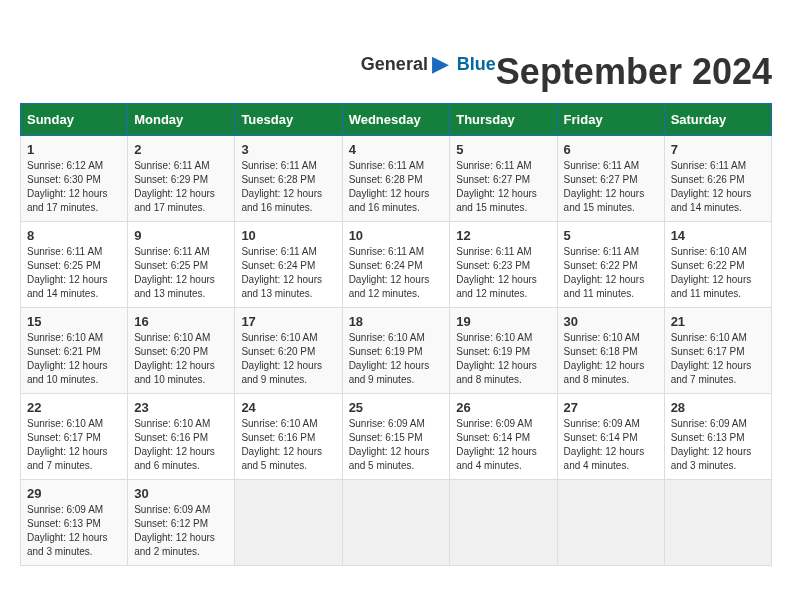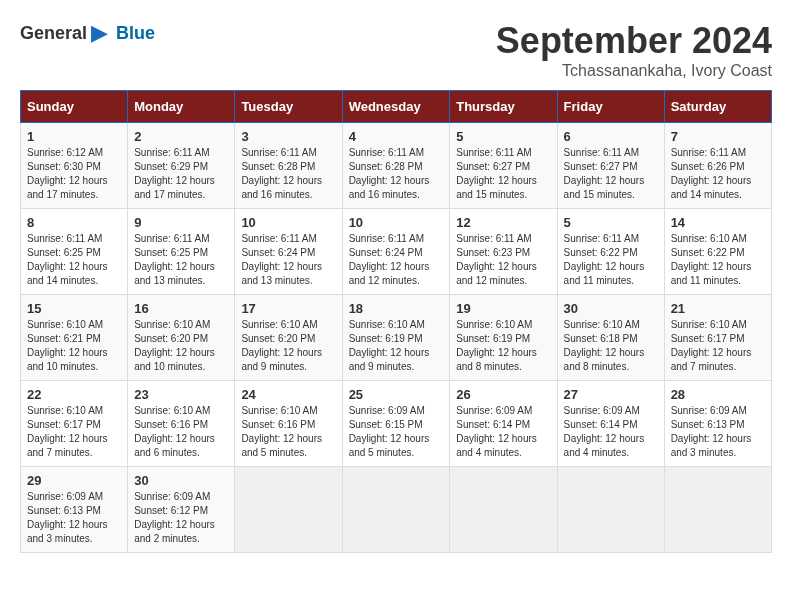--- a/index.html
+++ b/index.html
@@ -6,22 +6,23 @@
     body {
       font-family: Arial, sans-serif;
       background: #fff;
       width: 792px;
       min-height: 612px;
       padding: 20px;
     }
     .header-section {
       display: flex;
       align-items: flex-start;
-      justify-content: space-between;
+      justify-content: flex-end;
       margin-bottom: 10px;
+      margin-top: 31px;
     }
     .logo {
       display: flex;
       align-items: center;
       gap: 4px;
     }
     .logo-text-general {
       font-size: 18px;
       font-weight: bold;
       color: #333;
@@ -46,21 +47,21 @@
     .calendar-subtitle {
       font-size: 16px;
       color: #555;
     }
     table {
       width: 100%;
       border-collapse: collapse;
       font-size: 11px;
     }
     thead tr {
-      background-color: #7f1d1d;
+      background-color: #15803d;
       color: #fff;
     }
     thead th {
       padding: 8px 6px;
       text-align: left;
       font-size: 13px;
       font-weight: bold;
       border: 1px solid #1a6bbf;
     }
     tbody tr {
@@ -100,21 +101,20 @@
 
 <div class="header-section">
   <div class="logo">
     <span class="logo-text-general">General</span>
     <span class="logo-icon">▶</span>
       <br>
     <span class="logo-text-blue">Blue</span>
   </div>
   <div class="title-section">
     <div class="calendar-title">September 2024</div>
-    <div class="calendar-subtitle">Tchassanankaha, Ivory Coast</div>
   </div>
 </div>
 
 <table>
   <thead>
     <tr>
       <th>Sunday</th>
       <th>Monday</th>
       <th>Tuesday</th>
       <th>Wednesday</th>

